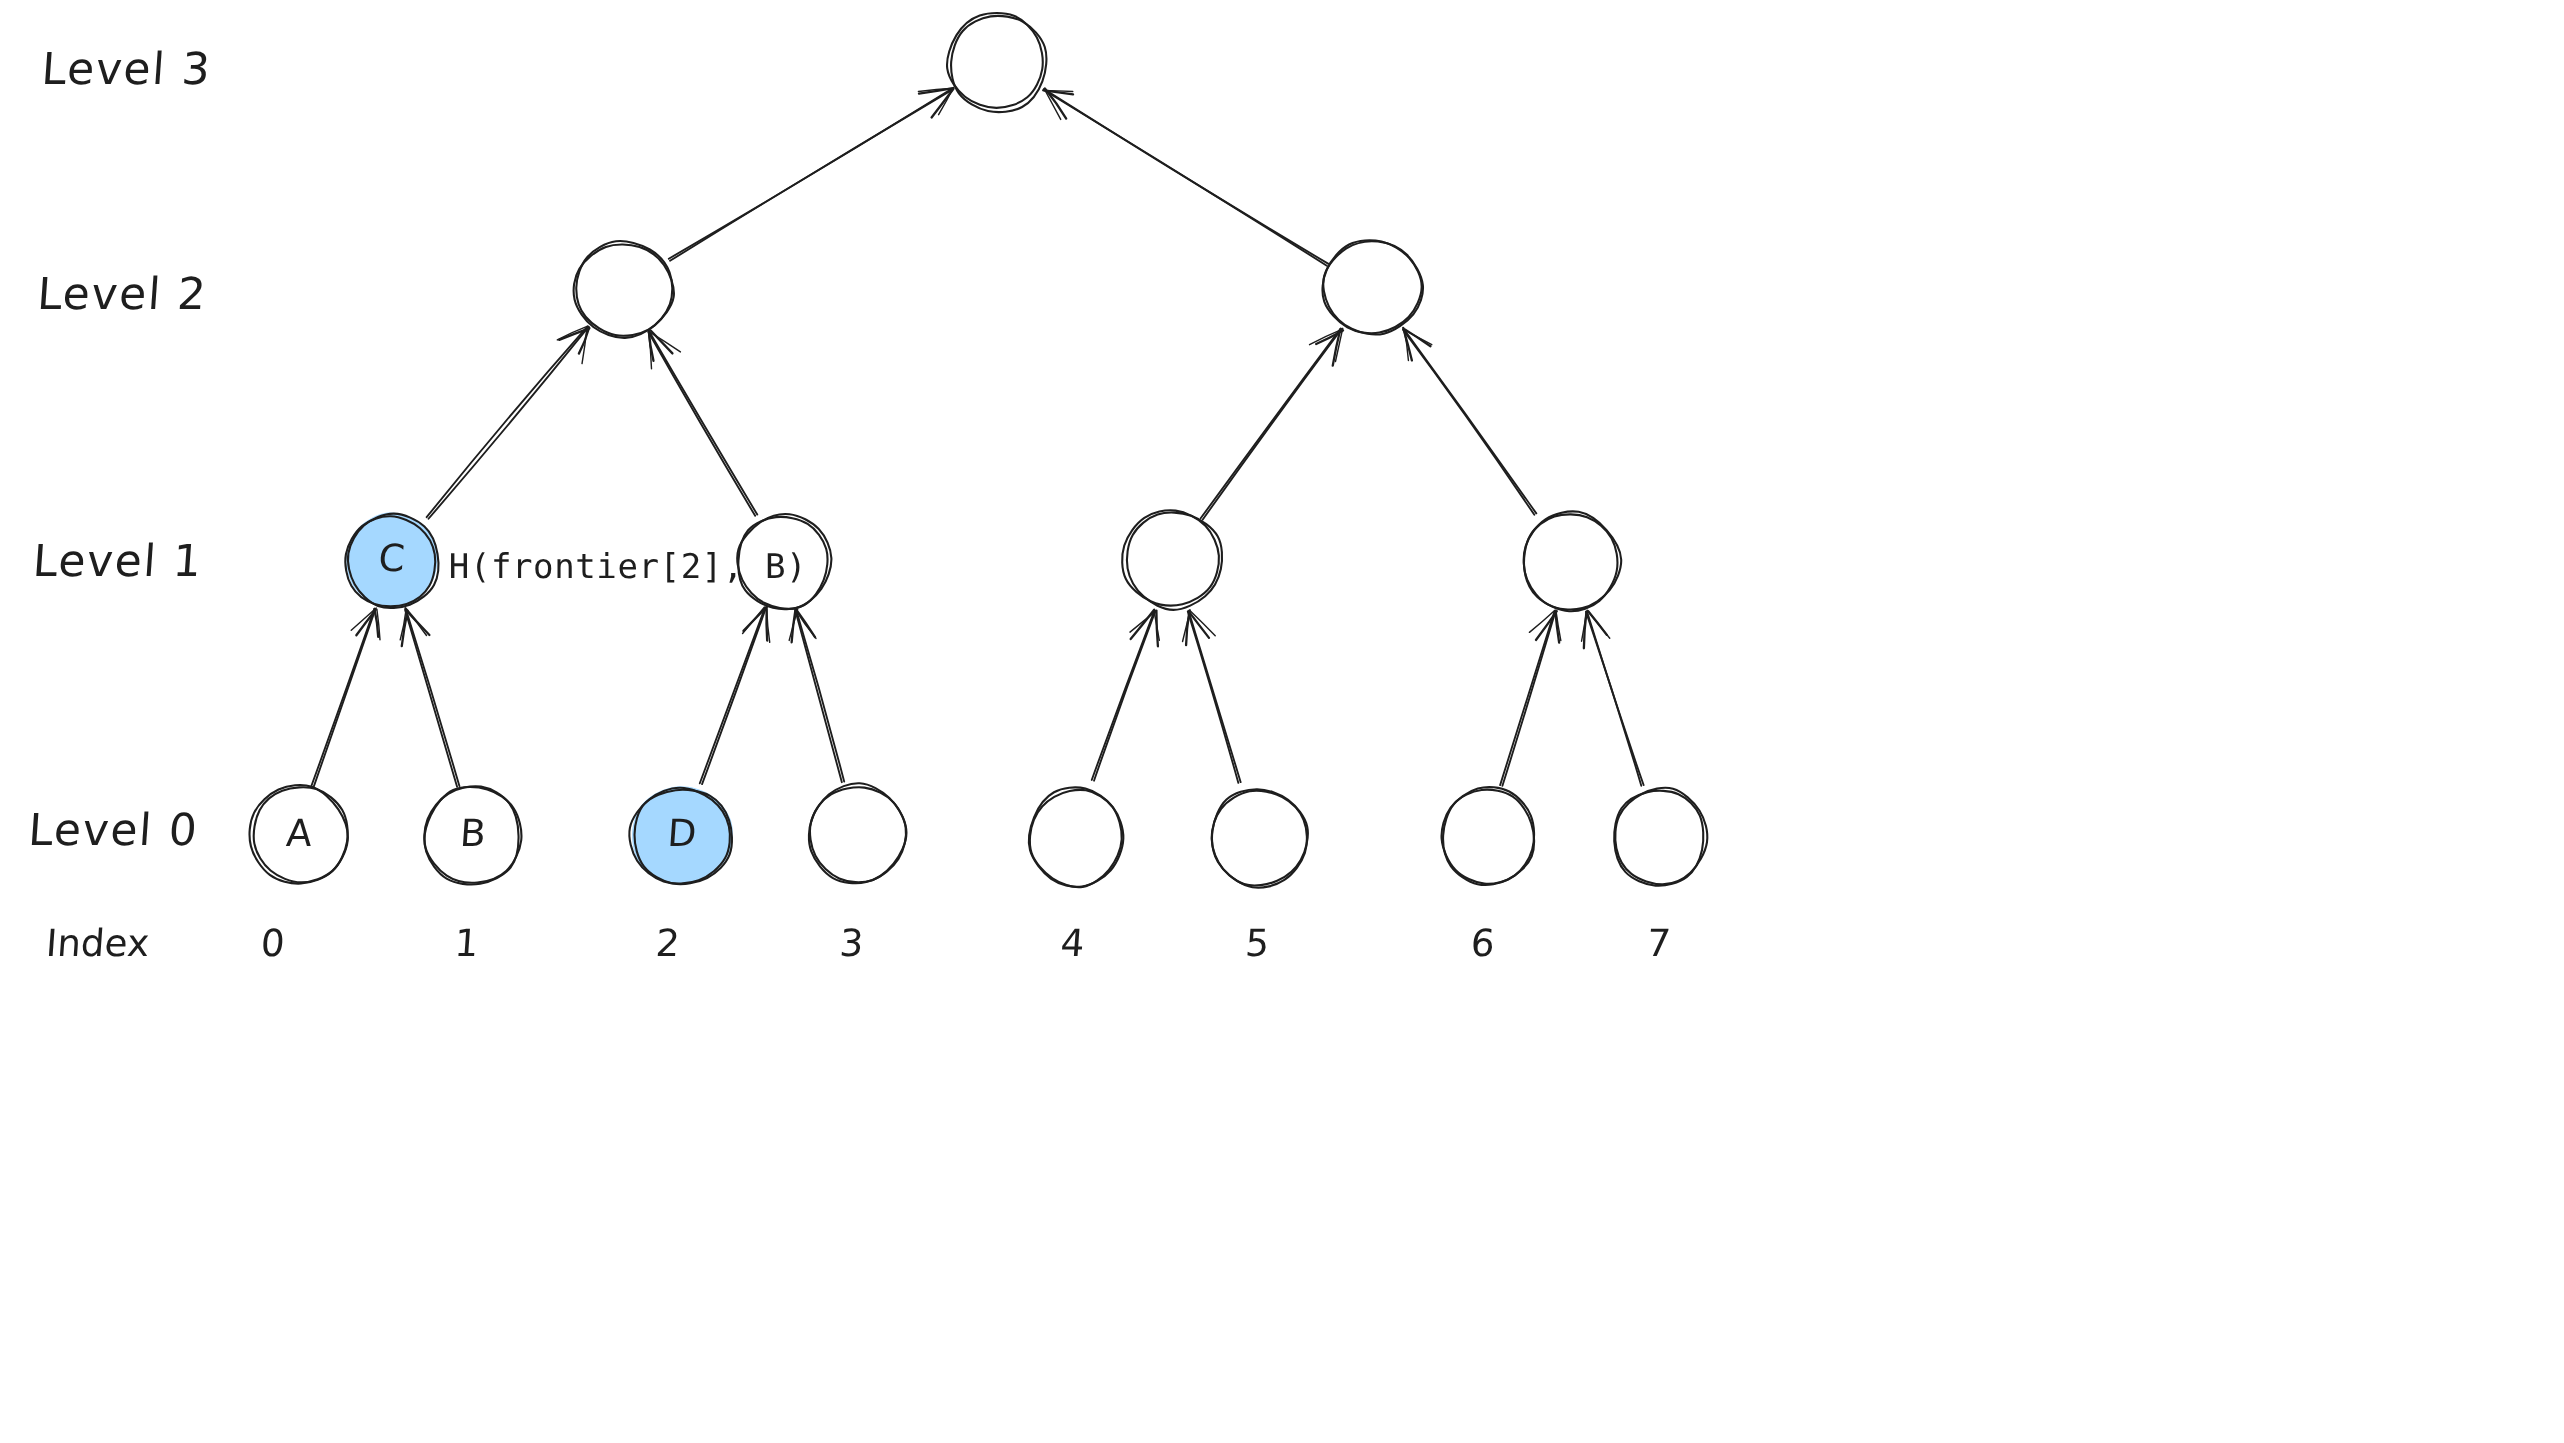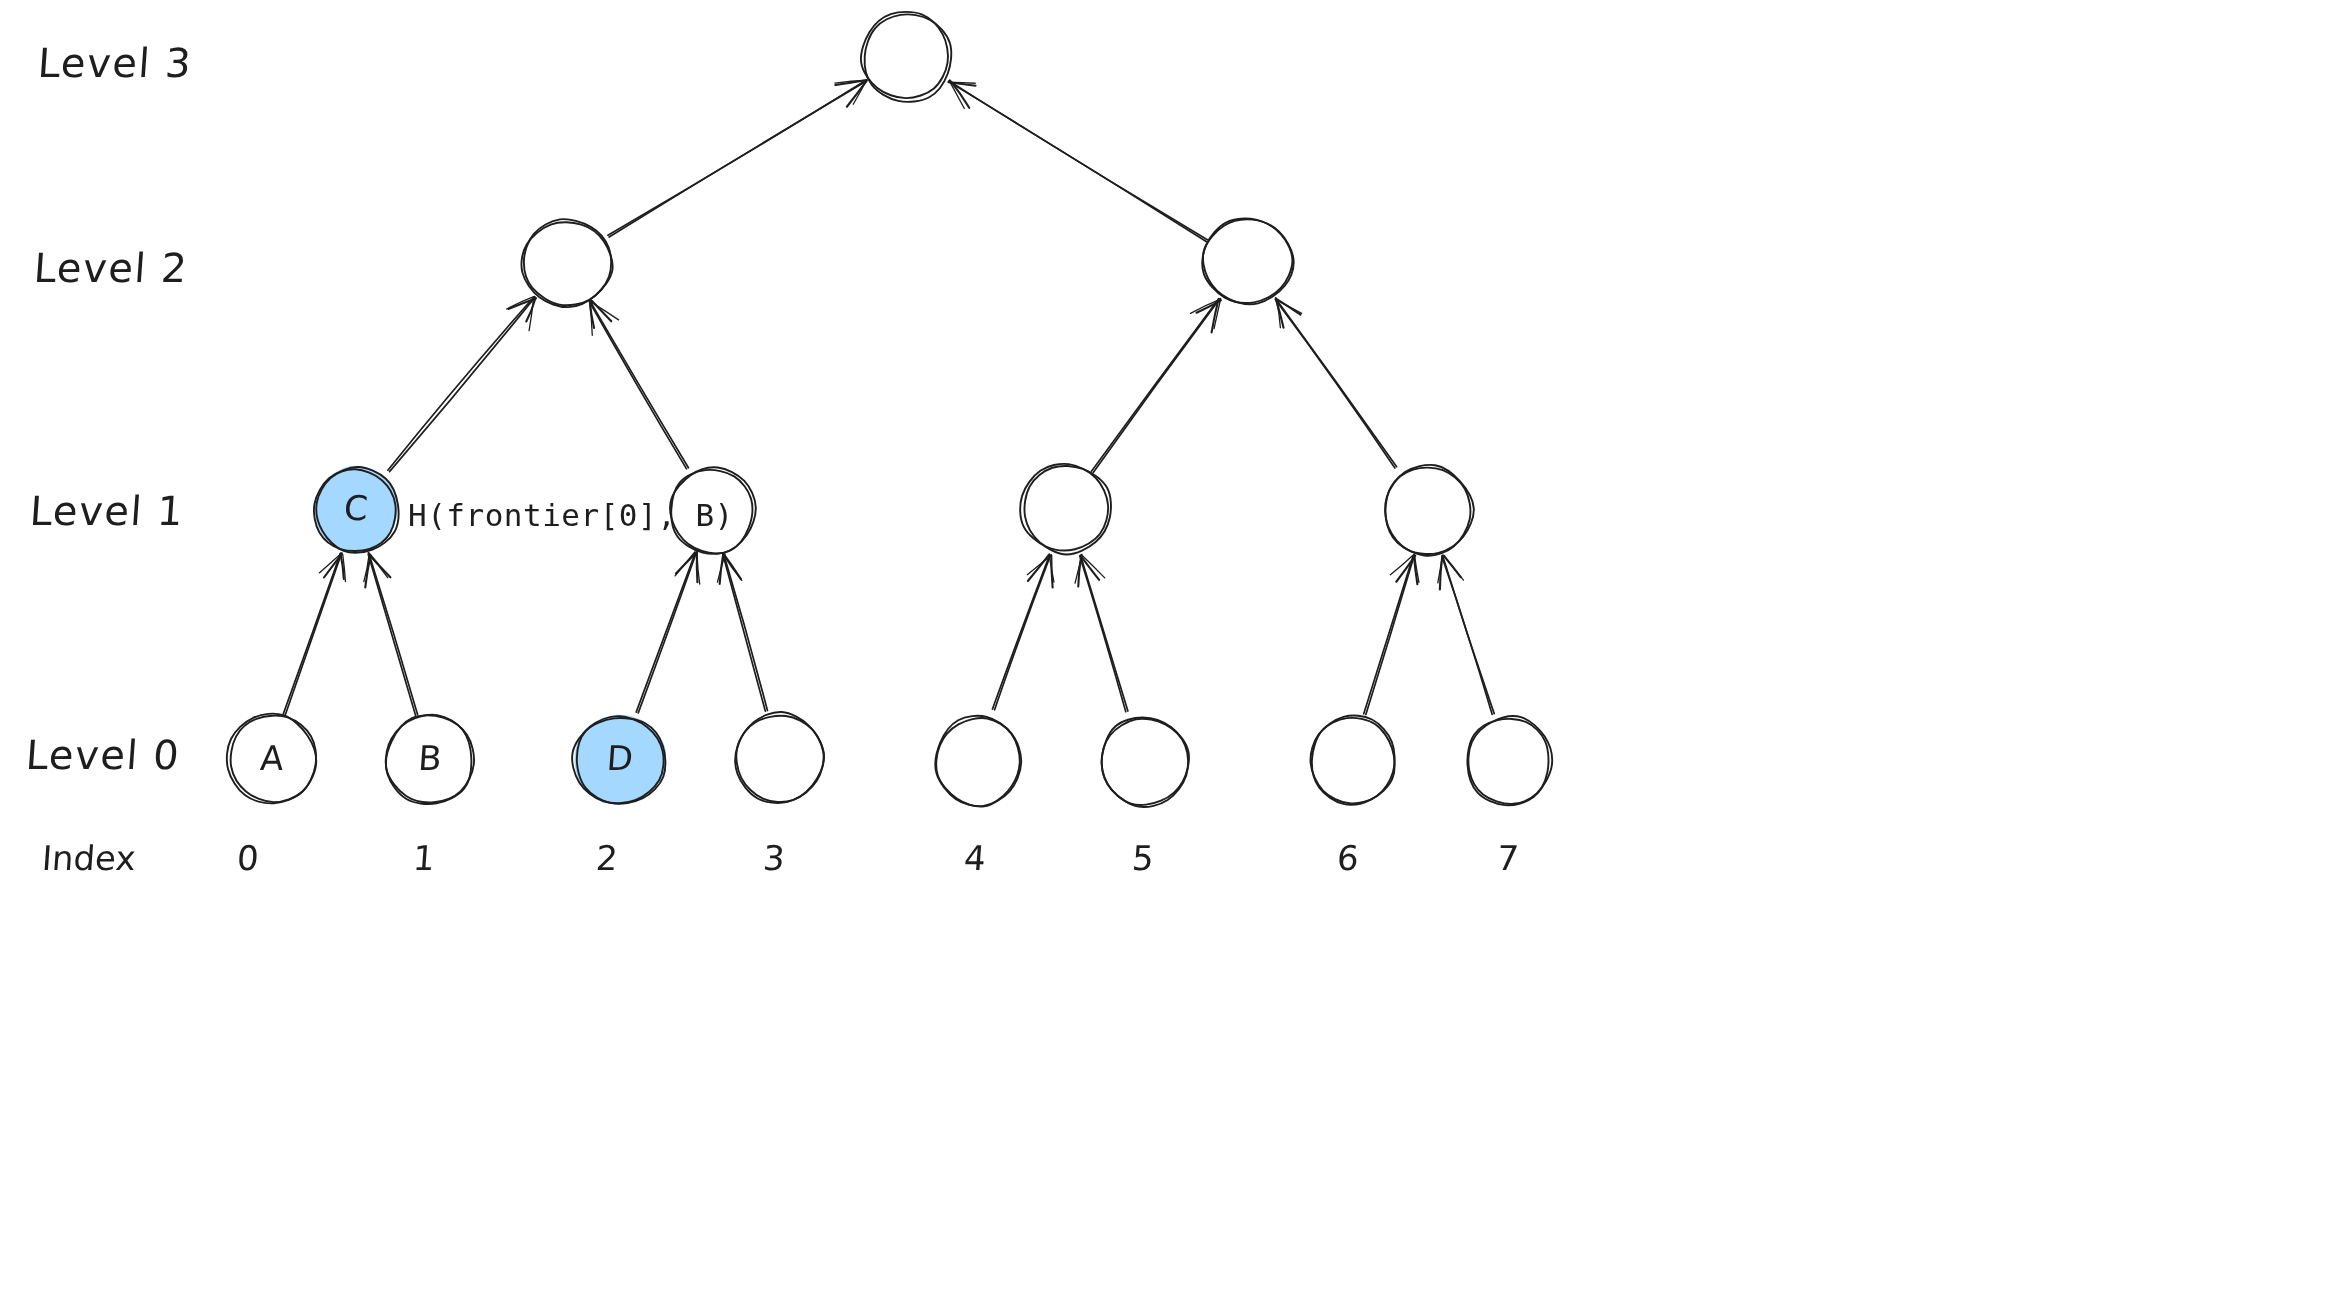--- a/index.html
+++ b/index.html
@@ -266,15 +266,15 @@
       <div class="level-label" style="left: 26px; top: 732px;">Level 0</div>
       <div class="index-title" style="left: 42px; top: 838px;">Index</div>
       <div class="index-label" style="left: 208px; top: 838px; width: 80px;">0</div>
       <div class="index-label" style="left: 384px; top: 838px; width: 80px;">1</div>
       <div class="index-label" style="left: 567px; top: 838px; width: 80px;">2</div>
       <div class="index-label" style="left: 734px; top: 838px; width: 80px;">3</div>
       <div class="index-label" style="left: 935px; top: 838px; width: 80px;">4</div>
       <div class="index-label" style="left: 1103px; top: 838px; width: 80px;">5</div>
       <div class="index-label" style="left: 1308px; top: 838px; width: 80px;">6</div>
       <div class="index-label" style="left: 1468px; top: 838px; width: 80px;">7</div>
-      <div class="annotation" style="left: 408px; top: 497px;">H(frontier[0], B)</div>
+      <div class="annotation" style="left: 408px; top: 497px;">H(frontier[2], B)</div>
     </div>
 </div>
 
 </body></html>

